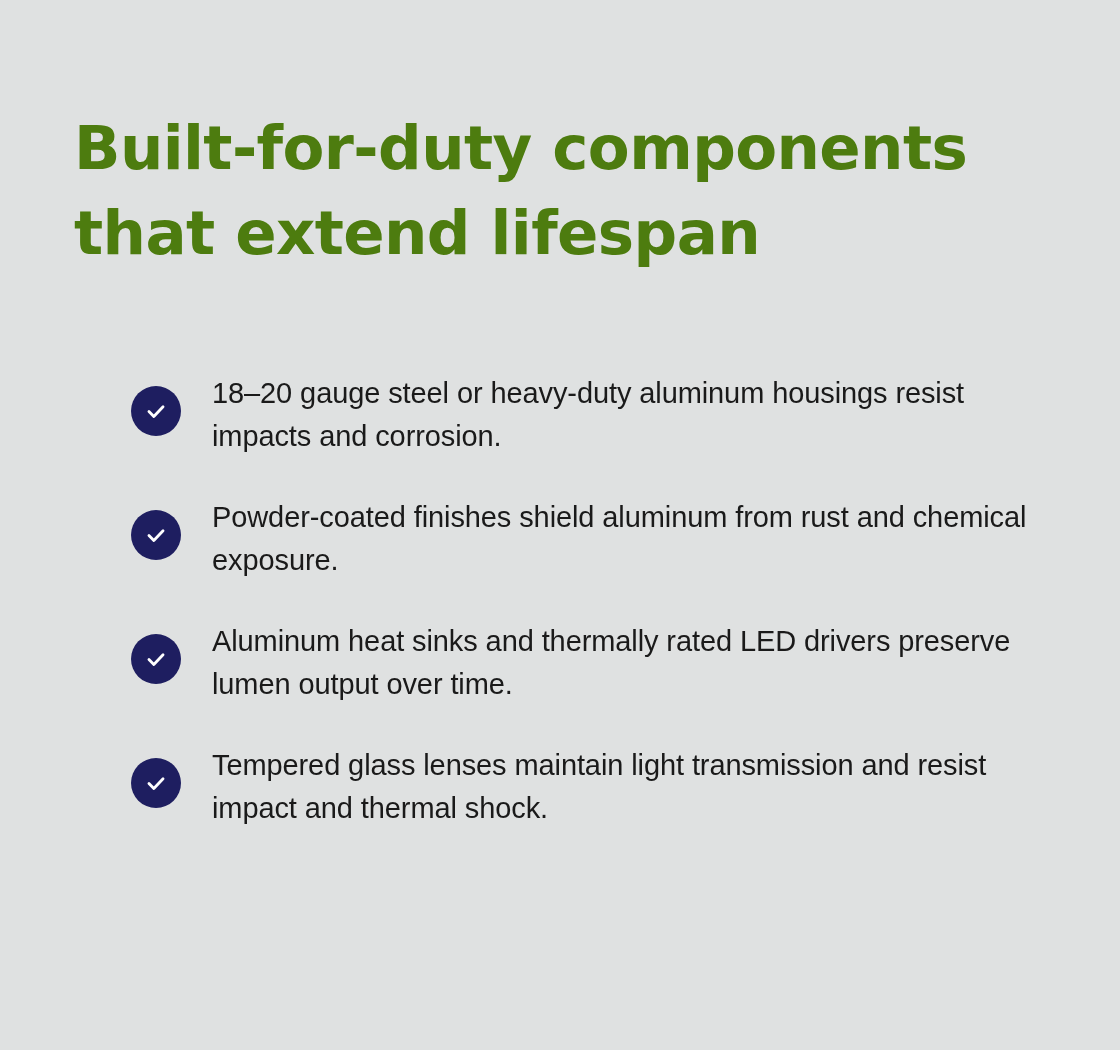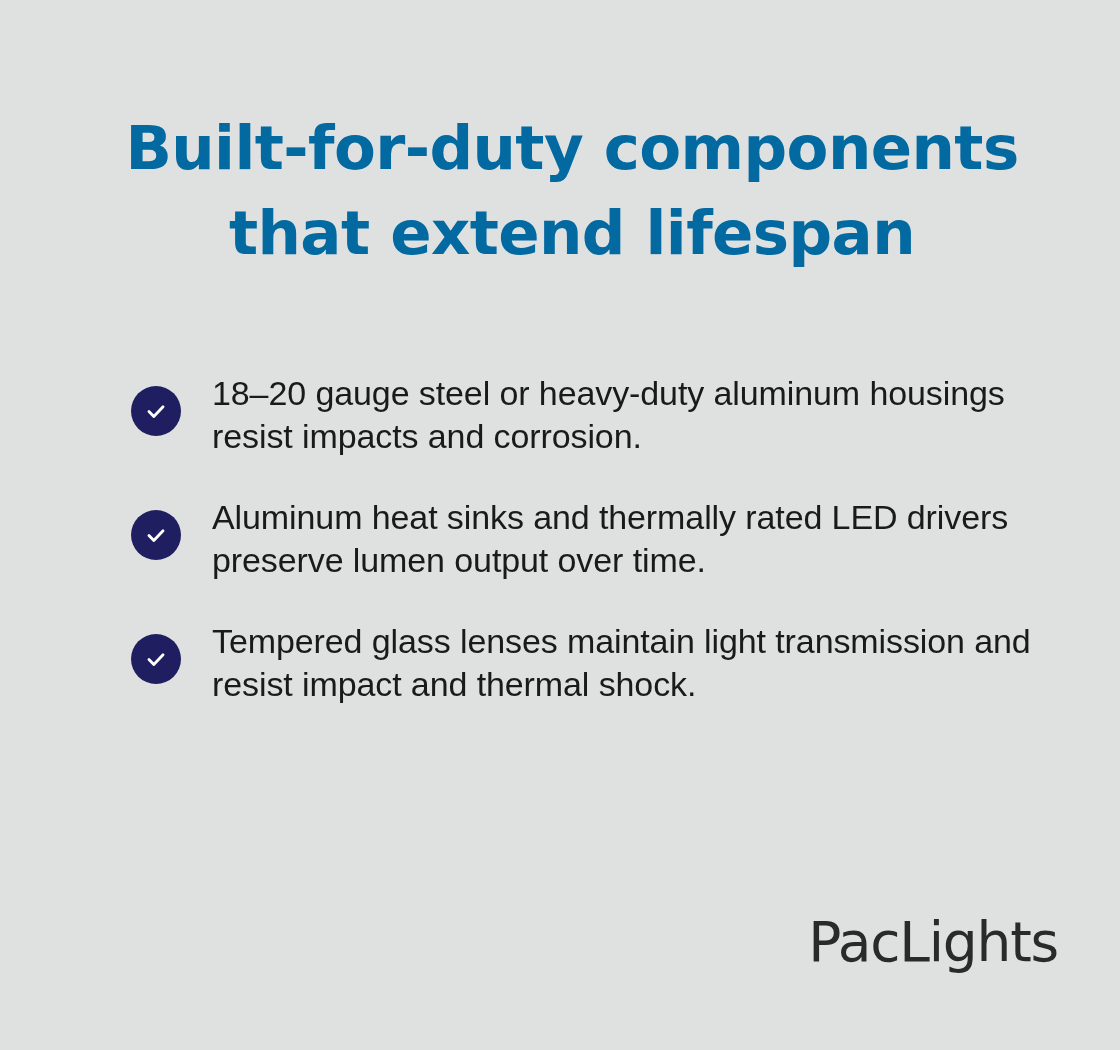--- a/index.html
+++ b/index.html
@@ -18,31 +18,30 @@
   .slide {
     position: absolute;
     inset: 0;
     background: #dfe1e1;
     box-sizing: border-box;
   }
 
   
   .headline {
     position: absolute;
-    left: 66px;
+    left: 74px;
     top: 106px;
     width: 1012px;
     margin: 0;
     font-family: "DejaVu Sans", sans-serif;
     font-size: 61px;
     font-weight: 700;
     line-height: 1.39;
     letter-spacing: -0.6px;
-    color: #0369a1;
-    text-align: center;
+    color: #4d7c0f;
   }
 
   
   .bullet-list {
     position: absolute;
     left: 131px;
     top: 372px;
     width: 910px;
     margin: 0;
     padding: 0;
@@ -74,21 +73,21 @@
   }
   .check-badge svg {
     display: block;
     width: 26px;
     height: 26px;
   }
 
   .bullet-text {
     display: block;
     font-family: "Liberation Sans", sans-serif;
-    font-size: 34px;
+    font-size: 29px;
     font-weight: 400;
     line-height: 43px;
     color: #1a1a1a;
     letter-spacing: -0.1px;
   }
 
   
   .logo {
     position: absolute;
     right: 62px;
@@ -113,20 +112,28 @@
 
     <li class="bullet-item">
       <span class="check-badge">
         <svg viewBox="0 0 24 24" fill="none" aria-hidden="true">
           <path d="M5.5 12.4 L10 17 L18.5 8" stroke="#ffffff" stroke-width="2.6" stroke-linecap="round" stroke-linejoin="round"></path>
         </svg>
       </span>
       <span class="bullet-text">18–20 gauge steel or heavy-duty aluminum housings resist impacts and corrosion.</span>
     </li>
 
+    <li class="bullet-item">
+      <span class="check-badge">
+        <svg viewBox="0 0 24 24" fill="none" aria-hidden="true">
+          <path d="M5.5 12.4 L10 17 L18.5 8" stroke="#ffffff" stroke-width="2.6" stroke-linecap="round" stroke-linejoin="round"></path>
+        </svg>
+      </span>
+      <span class="bullet-text">Powder-coated finishes shield aluminum from rust and chemical exposure.</span>
+    </li>
 
     <li class="bullet-item">
       <span class="check-badge">
         <svg viewBox="0 0 24 24" fill="none" aria-hidden="true">
           <path d="M5.5 12.4 L10 17 L18.5 8" stroke="#ffffff" stroke-width="2.6" stroke-linecap="round" stroke-linejoin="round"></path>
         </svg>
       </span>
       <span class="bullet-text">Aluminum heat sinks and thermally rated LED drivers preserve lumen output over time.</span>
     </li>
 
@@ -134,15 +141,14 @@
       <span class="check-badge">
         <svg viewBox="0 0 24 24" fill="none" aria-hidden="true">
           <path d="M5.5 12.4 L10 17 L18.5 8" stroke="#ffffff" stroke-width="2.6" stroke-linecap="round" stroke-linejoin="round"></path>
         </svg>
       </span>
       <span class="bullet-text">Tempered glass lenses maintain light transmission and resist impact and thermal shock.</span>
     </li>
 
   </ul>
 
-  <div class="logo">PacLights</div>
 
 </div>
 
 </body></html>

